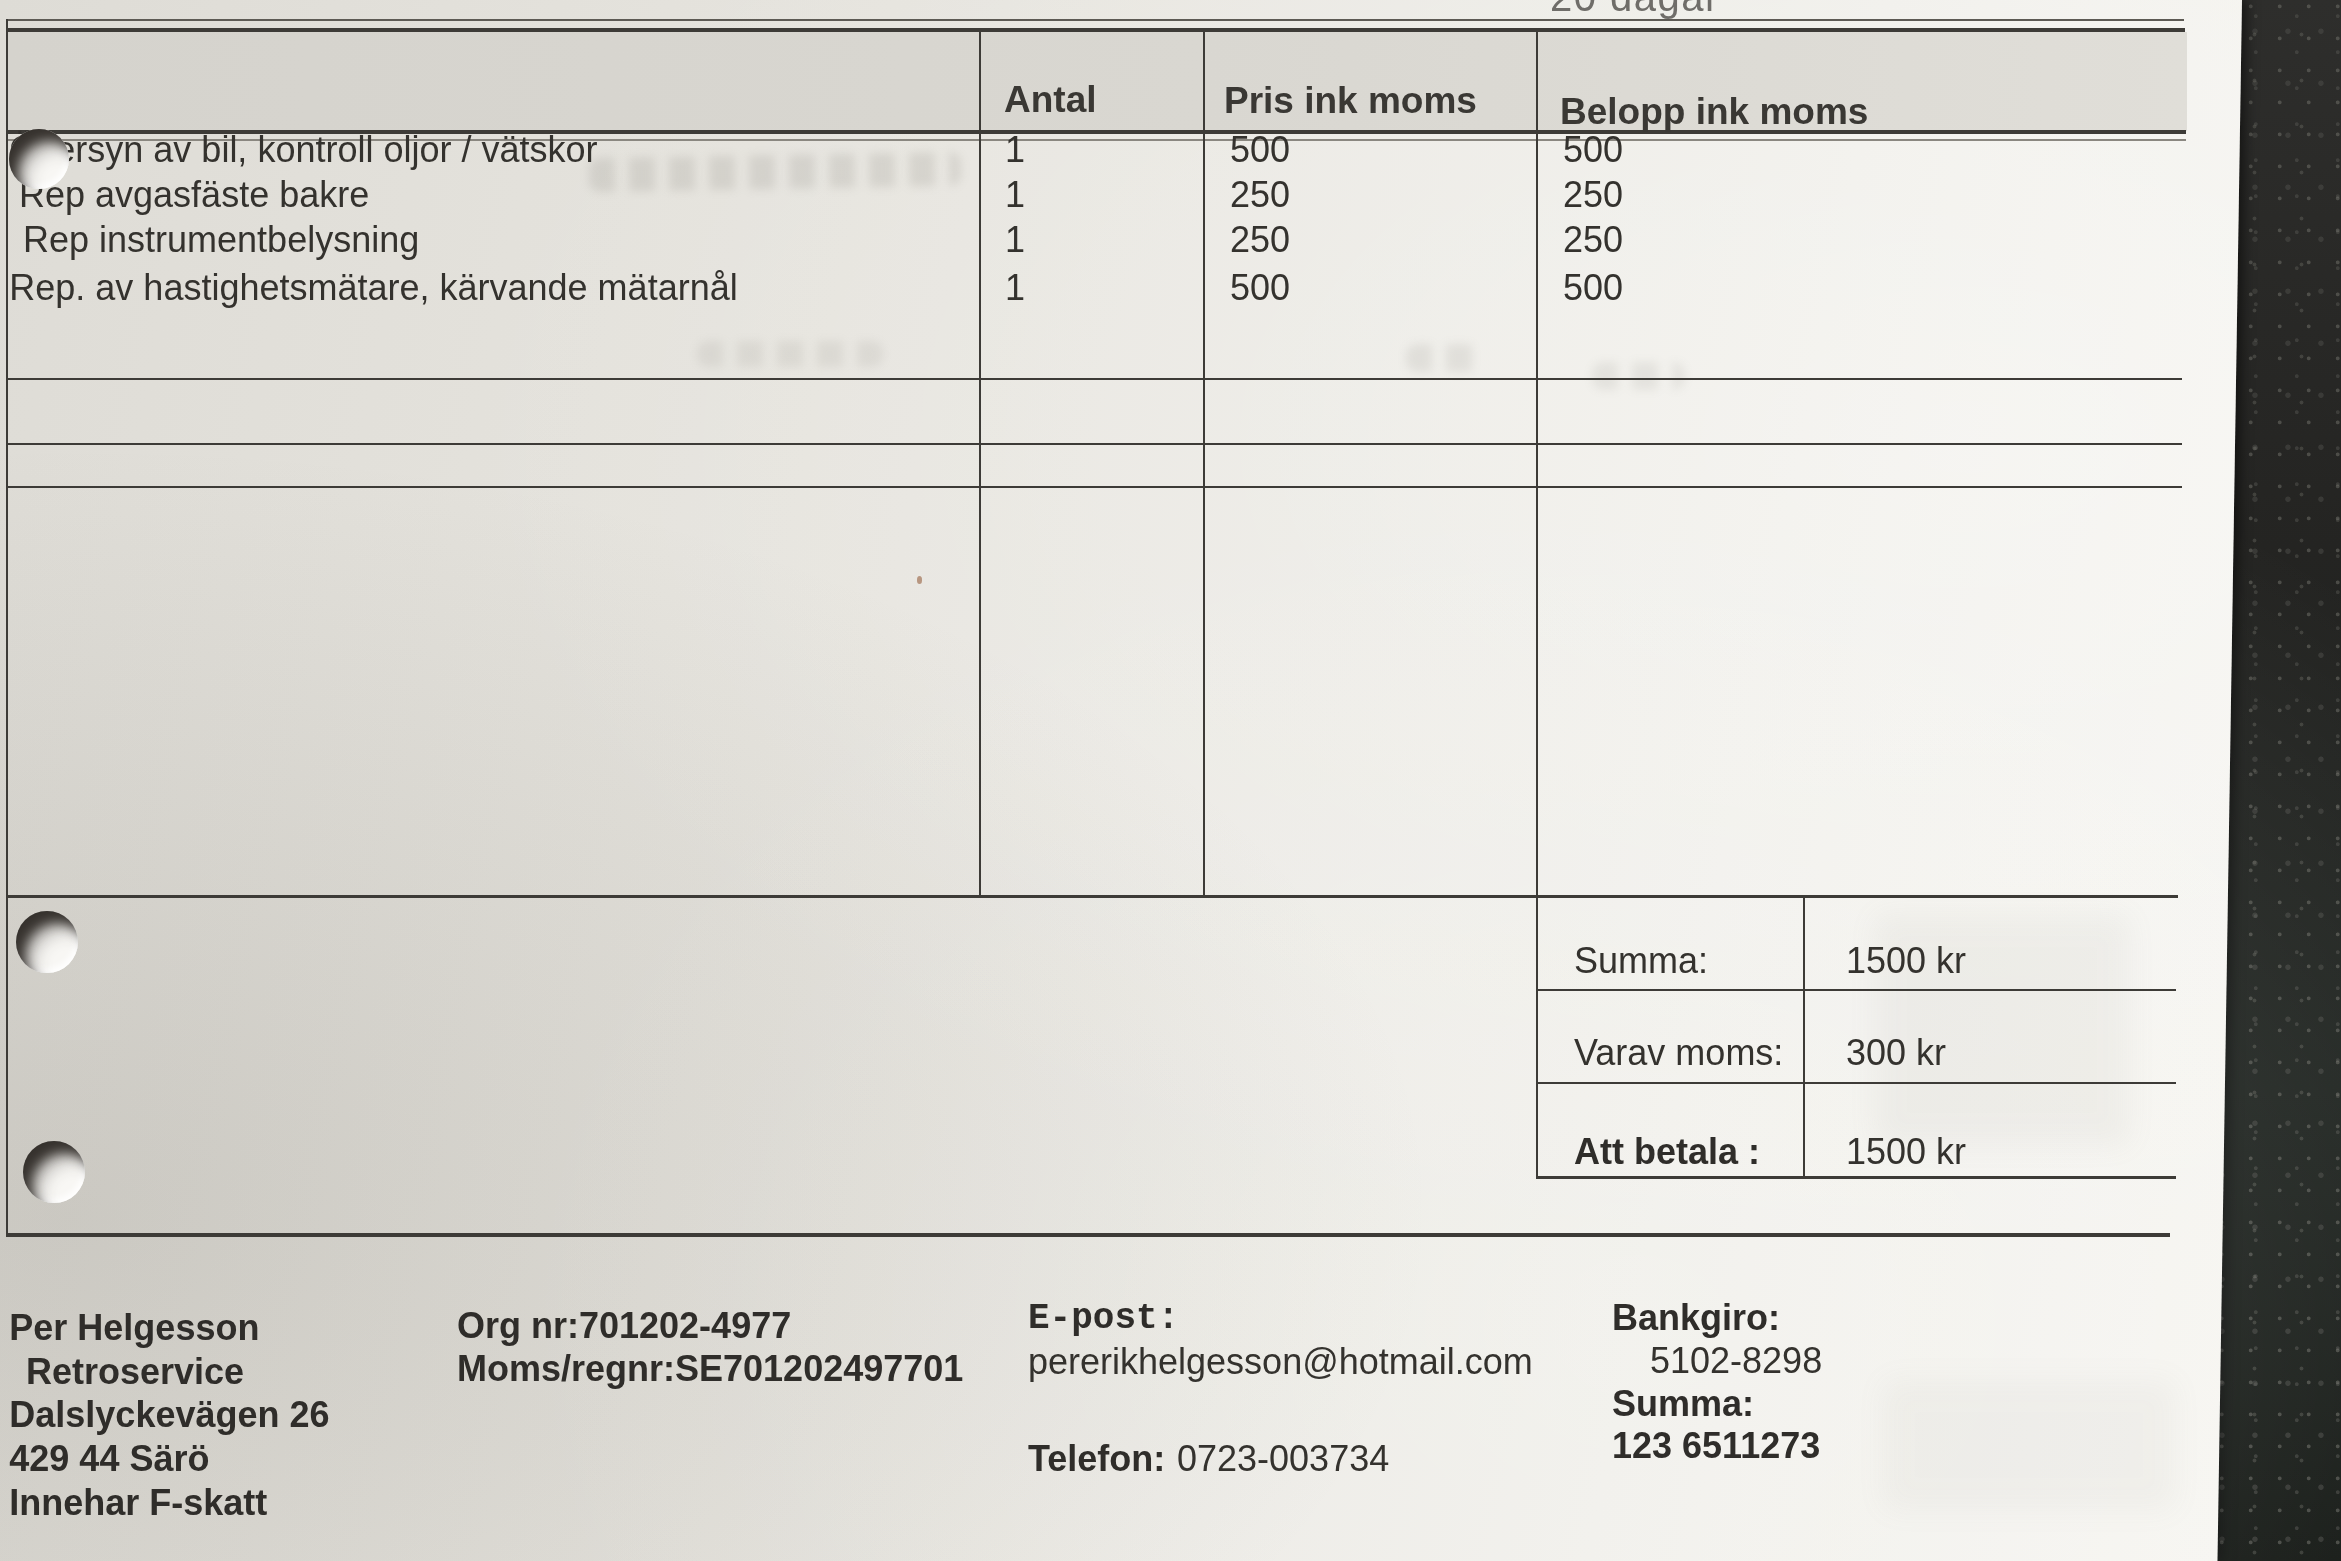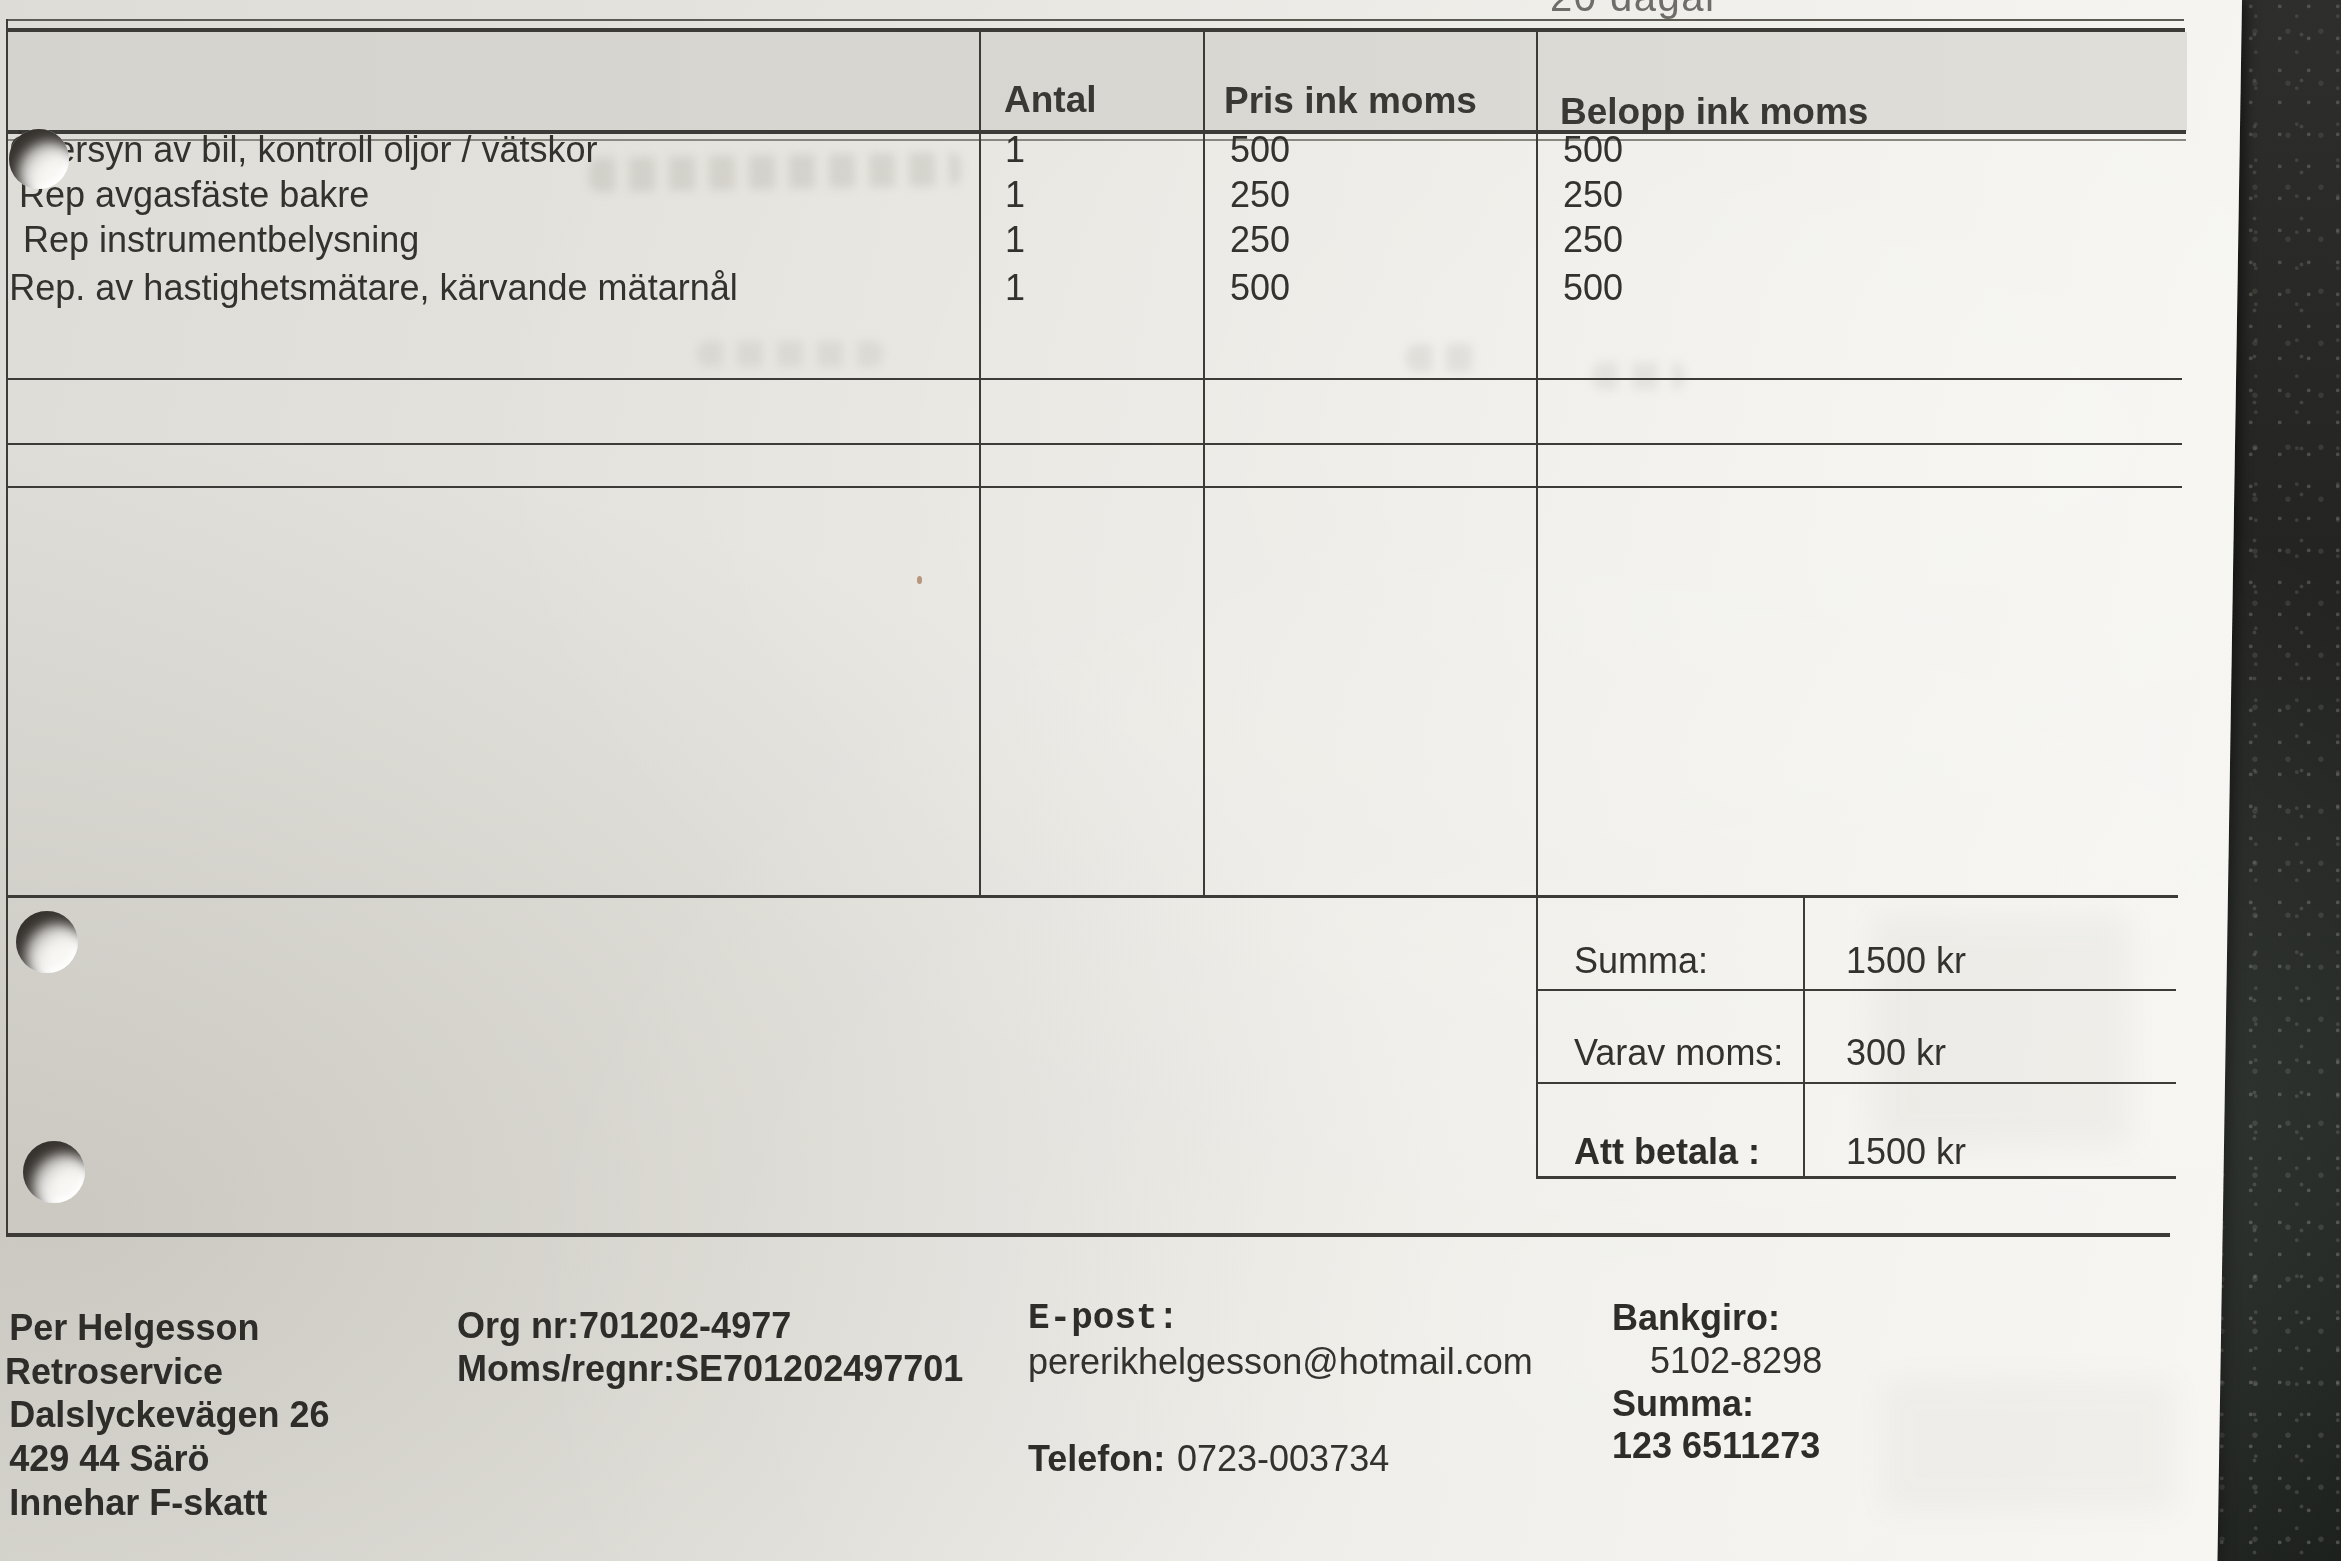--- a/index.html
+++ b/index.html
@@ -131,21 +131,21 @@
     <span class="txt" style="left:1574px;top:943px;">Summa:</span>
     <span class="txt" style="left:1846px;top:943px;">1500 kr</span>
     <span class="txt" style="left:1574px;top:1035px;">Varav moms:</span>
     <span class="txt" style="left:1846px;top:1035px;">300 kr</span>
     <span class="txt b" style="left:1574px;top:1134px;">Att betala :</span>
     <span class="txt" style="left:1846px;top:1134px;">1500 kr</span>
   </div>
 
   <div>
     <span class="txt b" style="left:9.3px;top:1310px;">Per Helgesson</span>
-    <span class="txt b" style="left:5px;top:1354px;">Retroservice</span>
+    <span class="txt b" style="left:26px;top:1354px;">Retroservice</span>
     <span class="txt b" style="left:9.3px;top:1397px;">Dalslyckevägen 26</span>
     <span class="txt b" style="left:9.3px;top:1441px;">429 44 Särö</span>
     <span class="txt b" style="left:9.3px;top:1485px;">Innehar F-skatt</span>
   </div>
 
   <div>
     <span class="txt b" style="left:457px;top:1308px;">Org nr:701202-4977</span>
     <span class="txt b" style="left:457px;top:1351px;">Moms/regnr:SE701202497701</span>
   </div>
 

